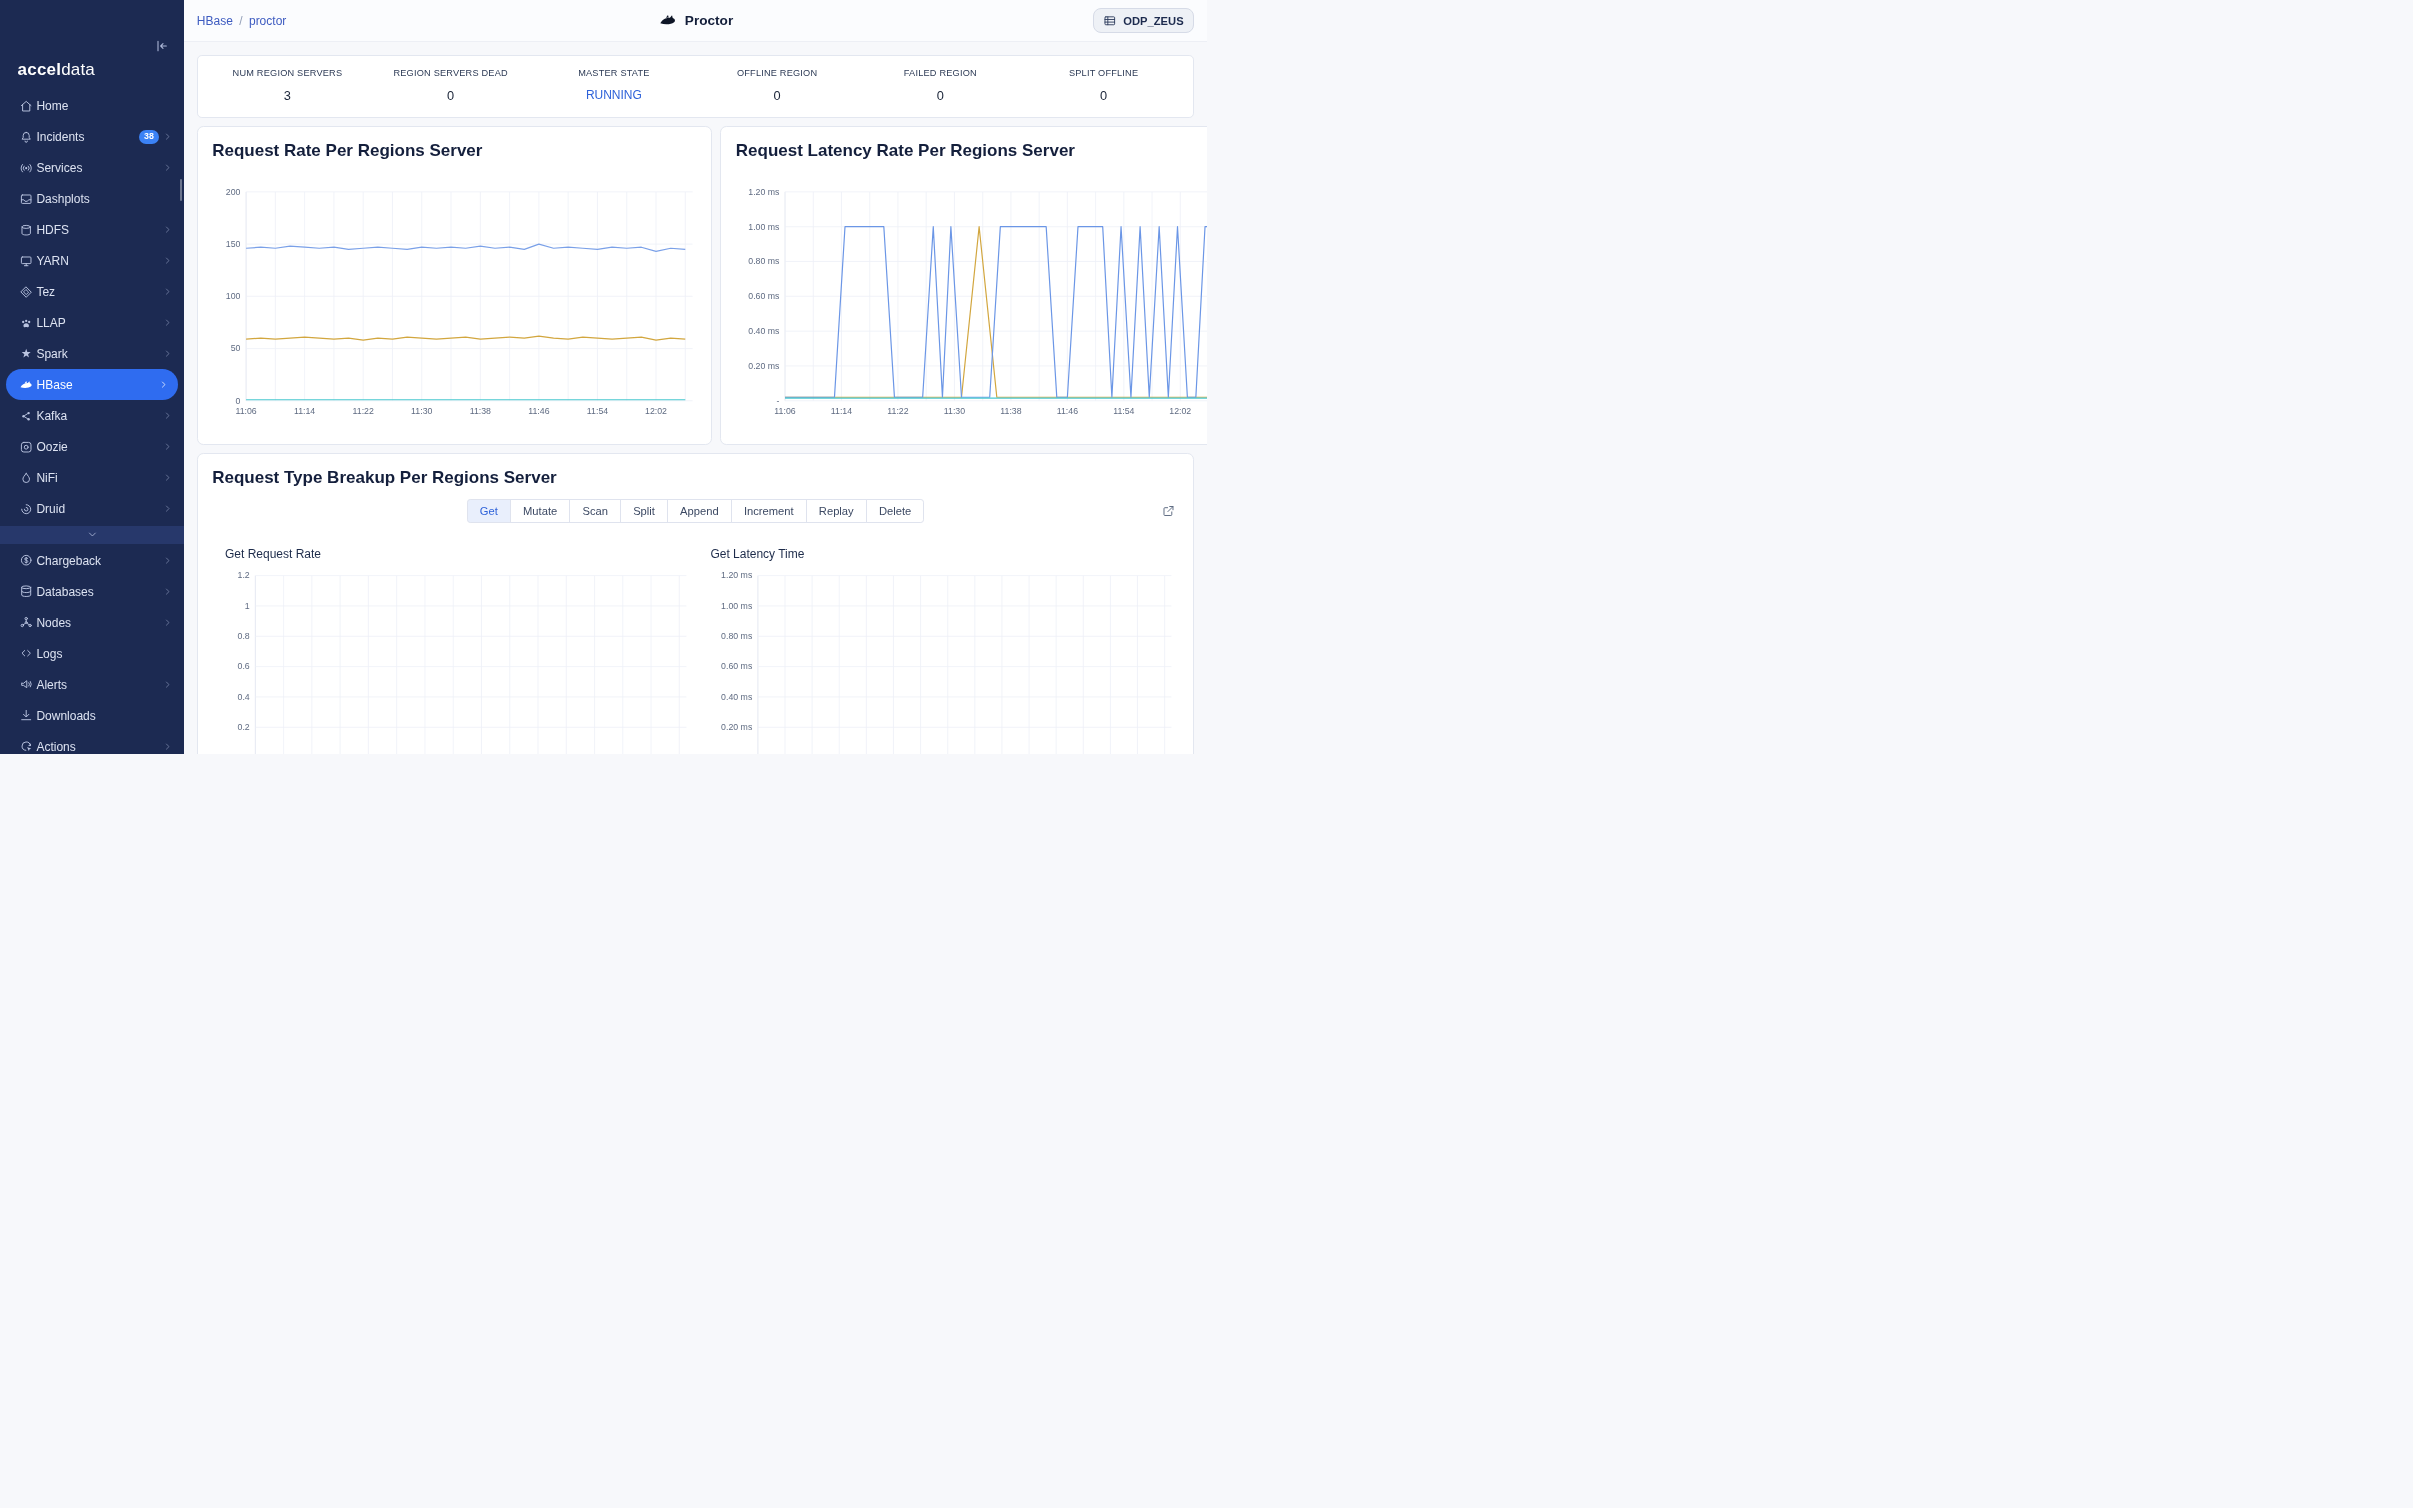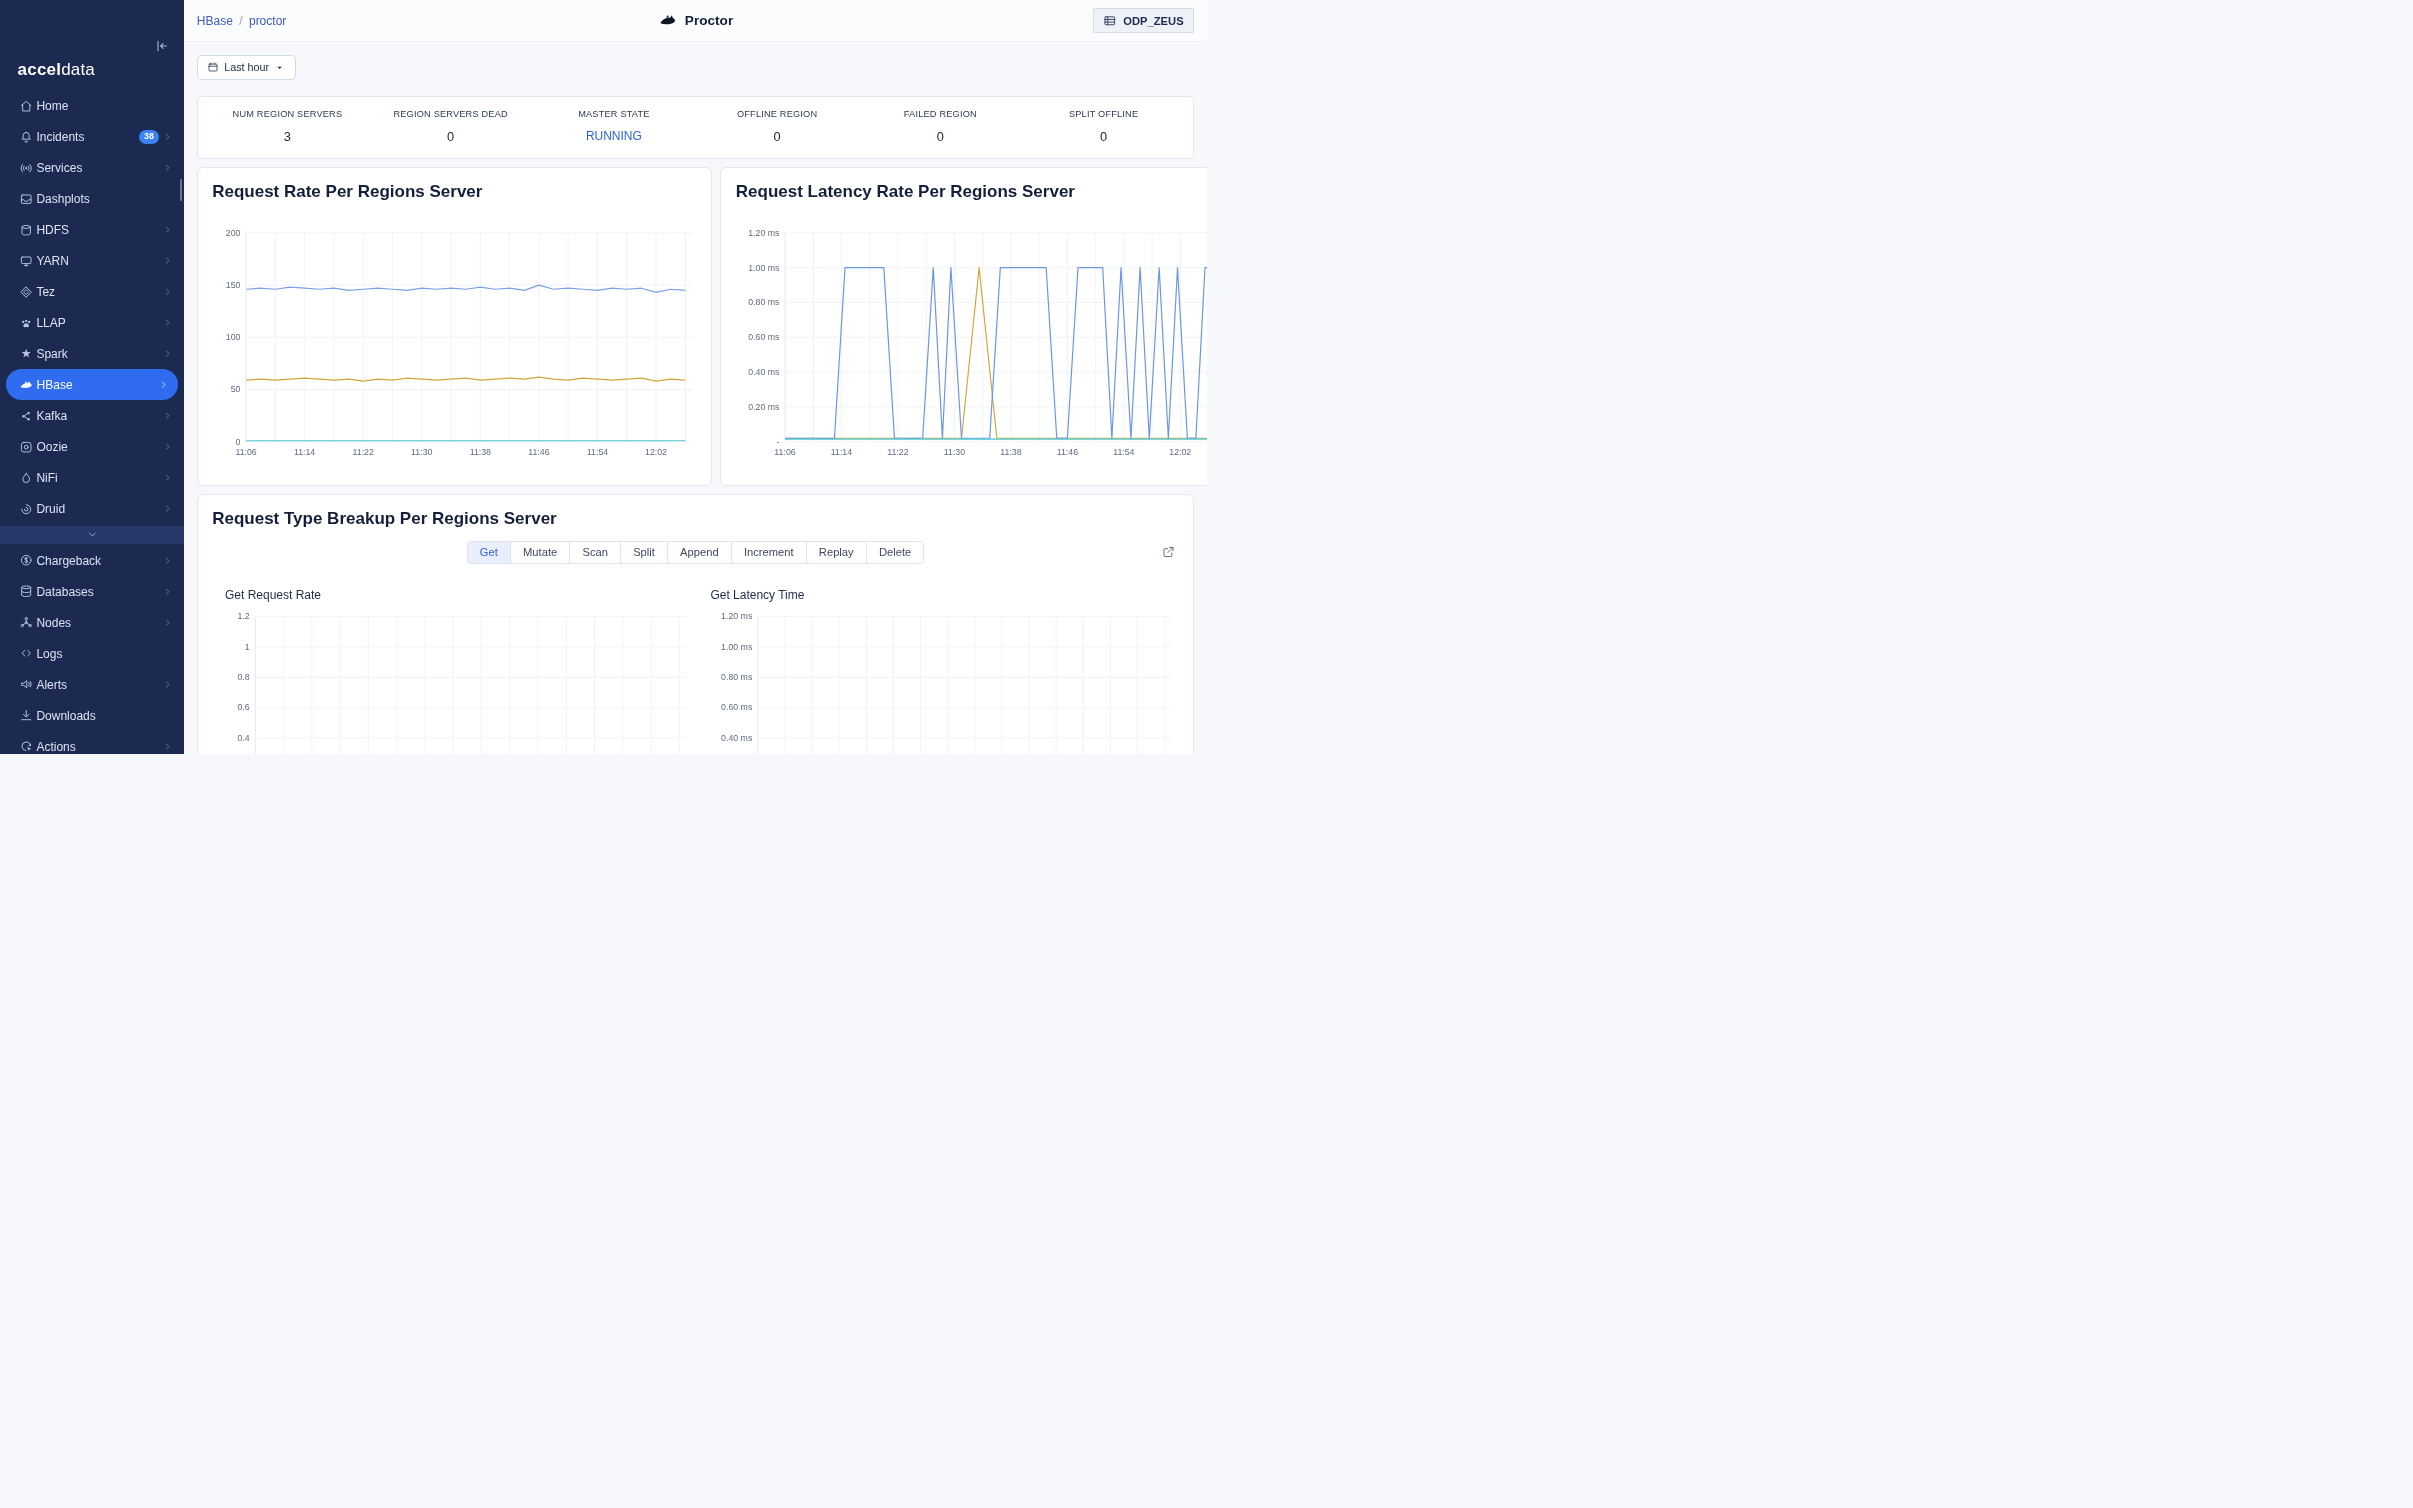--- a/index.html
+++ b/index.html
@@ -43,21 +43,21 @@
   main { flex:1; display:flex; flex-direction:column; height:754px; overflow:hidden; }
   .top-header { height:42px; min-height:42px; background:#fbfcfe; border-bottom:0.8px solid #edeff5;
                 display:flex; align-items:center; padding:0 12.8px; position:relative; }
   .breadcrumb { font-size:12px; display:flex; gap:6.4px; align-items:center; }
   .breadcrumb a { color:#3d5bc0; text-decoration:none; cursor:pointer; }
   .breadcrumb .sep { color:#94a0b8; }
   .page-title { position:absolute; left:50%; transform:translateX(-50%); display:flex; align-items:center;
                 gap:8px; font-size:13.6px; font-weight:700; color:#131e3a; }
   .page-title .ic { display:flex; color:#0e1526; }
   .cluster-btn { margin-left:auto; display:flex; align-items:center; gap:6.4px; background:#eef1f6;
-                 border:0.8px solid #d6dbe7; border-radius:1px; padding:4.8px 9.6px; font-size:11.2px;
+                 border:0.8px solid #d6dbe7; border-radius:8px; padding:4.8px 9.6px; font-size:11.2px;
                  font-weight:600; color:#1d2b4e; cursor:pointer; font-family:inherit; }
   .cluster-btn .ic { display:flex; color:#2c3a5c; }
 
   .content { flex:1; padding:12.8px 12.8px 0; overflow:hidden; }
   .filter-row { margin-bottom:16px; }
   .time-btn { display:flex; align-items:center; gap:4.8px; background:#fff; border:0.8px solid #d4d9e6;
               border-radius:4.8px; padding:5.6px 9.6px; font-size:10.8px; color:#25304b; cursor:pointer; font-family:inherit; }
   .time-btn .ic { display:flex; color:#2b3752; }
 
   .stats-card { background:#fff; border:0.8px solid #e3e7f0; border-radius:4.8px; display:flex;
@@ -434,36 +434,20 @@
           <svg viewBox="0 0 24 24" width="13.6" height="13.6" fill="none" stroke="currentColor" stroke-width="1.6" stroke-linecap="round" stroke-linejoin="round">
             <rect x="3.5" y="5" width="17" height="14" rx="1.5"></rect>
             <path d="M3.5 9.7h17M3.5 14.3h17M8.5 5v14"></path>
           </svg>
         </span>
       <span>ODP_ZEUS</span>
     </button>
   </header>
 
   <div class="content">
-    <div class="filter-row">
-      <button class="time-btn">
-        <span class="ic">
-            <svg viewBox="0 0 24 24" width="12" height="12" fill="none" stroke="currentColor" stroke-width="1.6" stroke-linecap="round" stroke-linejoin="round">
-              <rect x="4" y="6" width="16" height="14" rx="1.5"></rect>
-              <path d="M4 10.5h16M8.5 4v3.5M15.5 4v3.5"></path>
-            </svg>
-          </span>
-        <span>Last hour</span>
-        <span class="ic">
-            <svg viewBox="0 0 24 24" width="11.2" height="11.2" fill="none" stroke="currentColor" stroke-width="1.6" stroke-linecap="round" stroke-linejoin="round">
-              <path fill="currentColor" stroke="none" d="m7 10 5 5 5-5z"></path>
-            </svg>
-          </span>
-      </button>
-    </div>
 
     <section class="stats-card" id="stats">
         <div class="stat">
           <div class="s-label">NUM REGION SERVERS</div>
           <div class="s-value">3</div>
         </div>
         <div class="stat">
           <div class="s-label">REGION SERVERS DEAD</div>
           <div class="s-value">0</div>
         </div>

